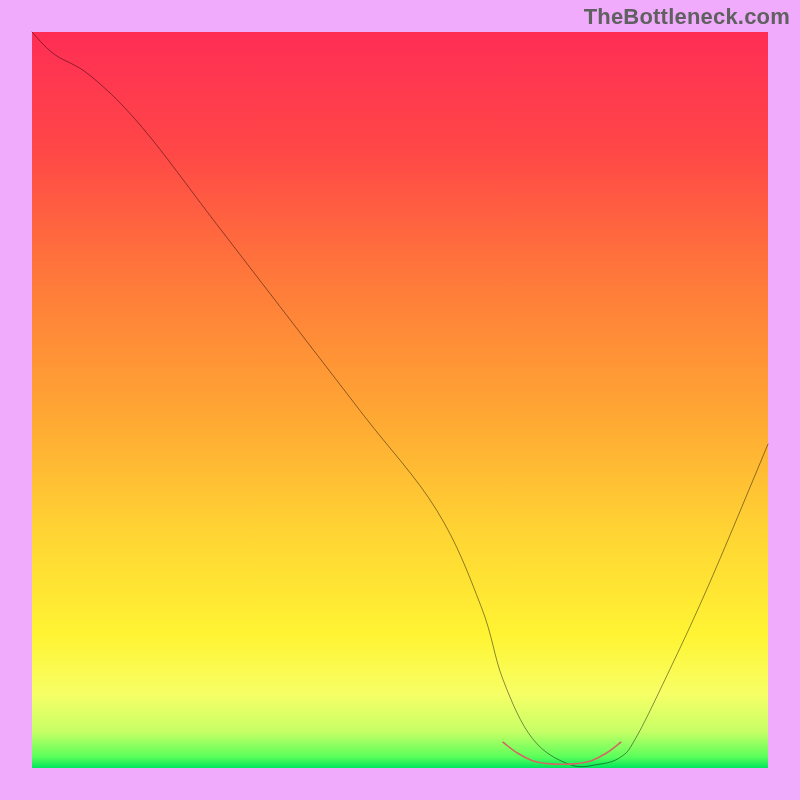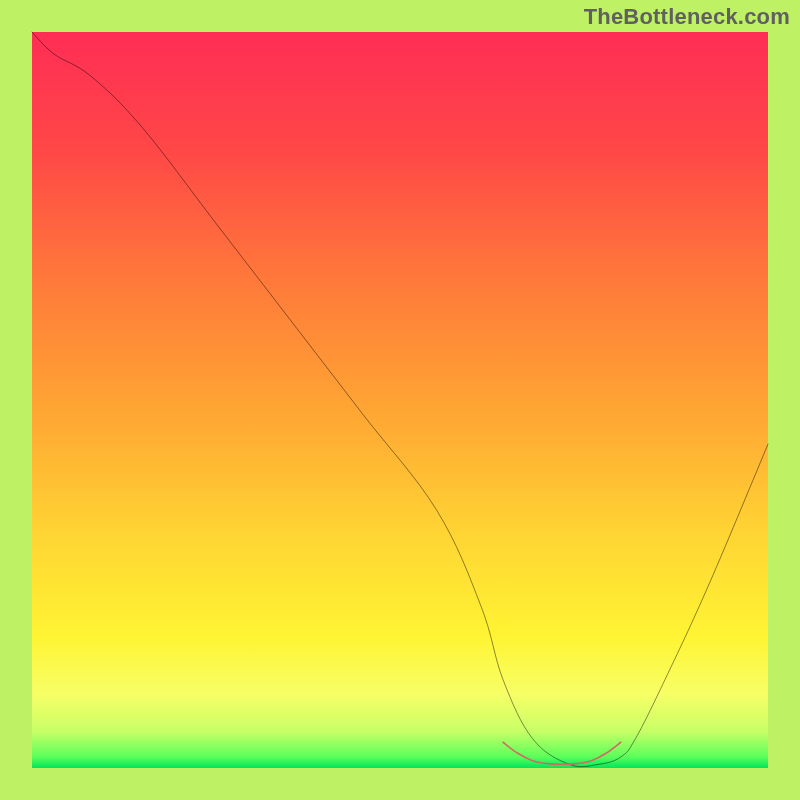--- a/index.html
+++ b/index.html
@@ -8,21 +8,21 @@
     width: 800px;
     height: 800px;
     background: #000;
     overflow: hidden;
     font-family: Arial, Helvetica, sans-serif;
   }
   .frame {
     position: relative;
     width: 800px;
     height: 800px;
-    background: #bef264;
+    background: #f0abfc;
   }
   .watermark {
     position: absolute;
     top: 4px;
     right: 10px;
     font-size: 22px;
     font-weight: 600;
     color: #606060;
     letter-spacing: 0.2px;
     z-index: 10;

